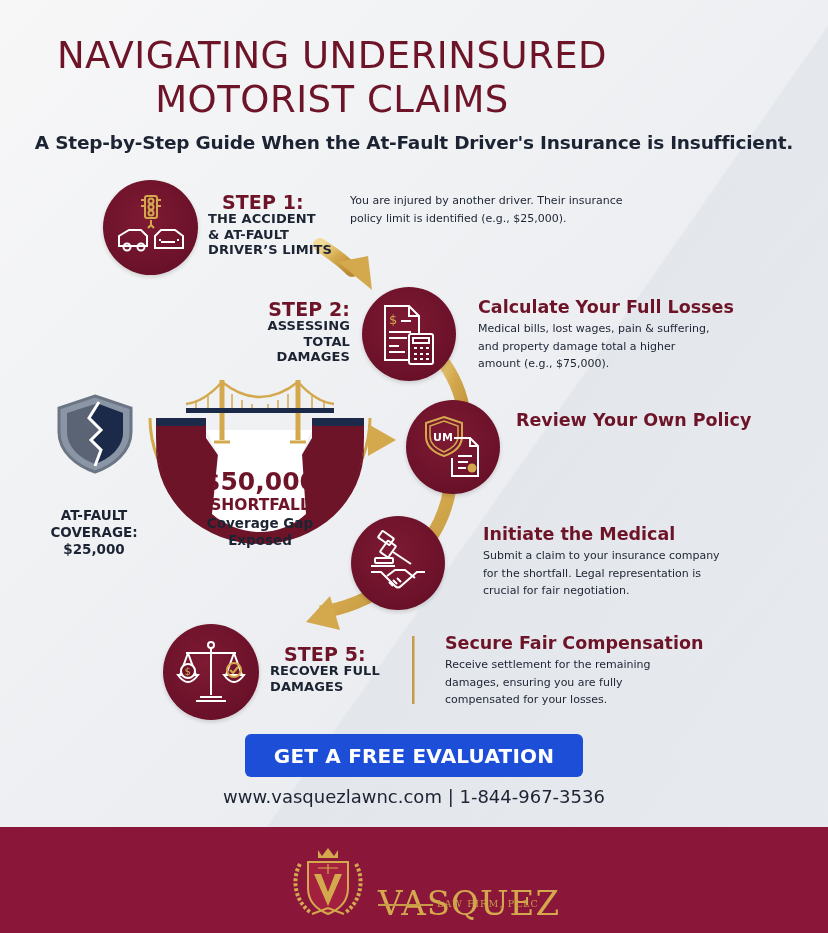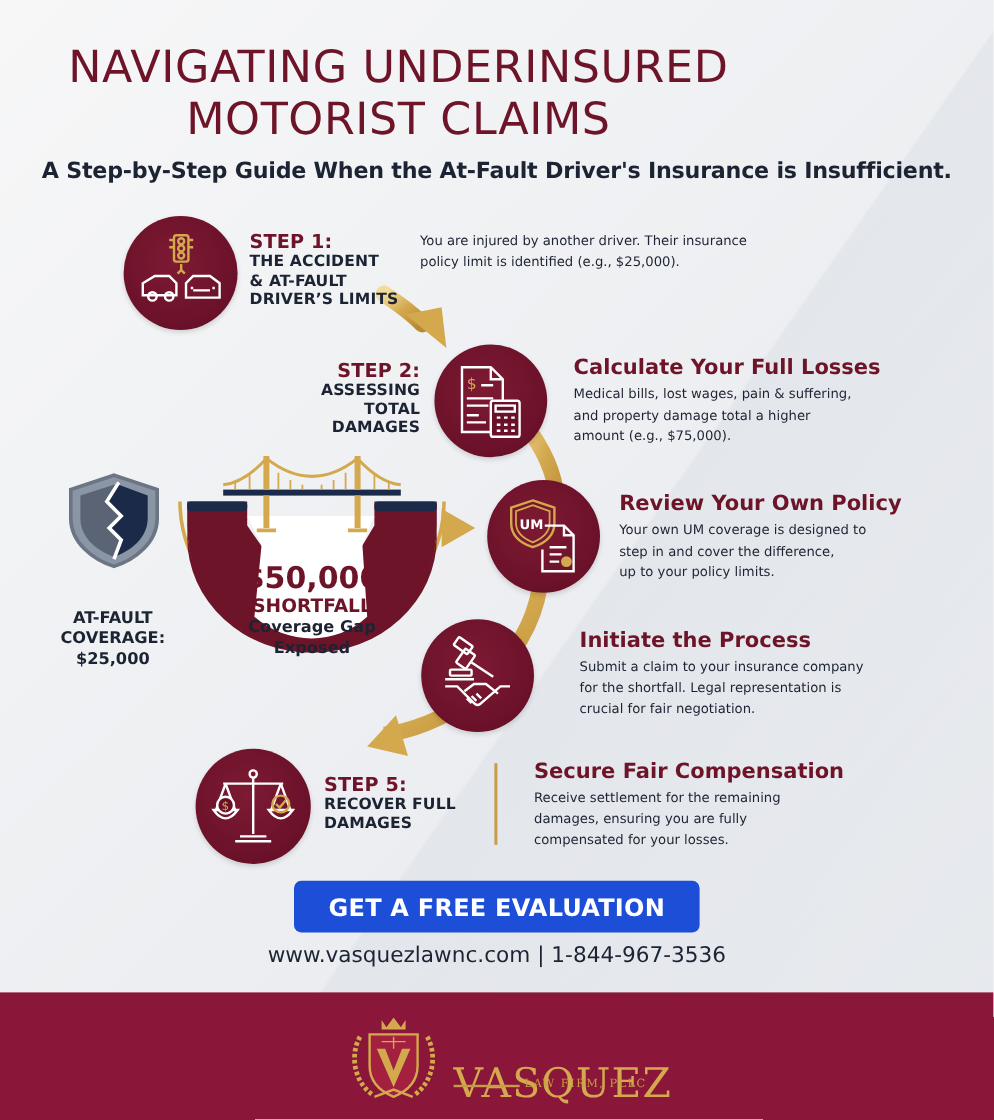--- a/index.html
+++ b/index.html
@@ -30,21 +30,21 @@
     position: absolute; border-radius: 50%;
     background: radial-gradient(circle at 45% 40%, #7e1a33 0%, #6a1129 70%, #5c0d22 100%);
     box-shadow: 0 2px 4px rgba(0,0,0,0.15);
     display: flex; align-items: center; justify-content: center;
   }
   .circle svg { display: block; }
   .step-label {
     position: absolute; font-weight: bold; color: #1c2333;
     font-size: 13px; line-height: 15.5px; letter-spacing: 0.1px;
   }
-  .step-label .num { color: #6e1428; font-size: 16px; line-height: 18px; display: block; }
+  .step-label .num { color: #6e1428; font-size: 19px; line-height: 18px; display: block; margin-left: 14px; }
   .step-label.right { text-align: right; }
   .desc { position: absolute; }
   .desc h3 { color: #6e1428; font-size: 17.5px; font-weight: bold; line-height: 22px; margin-bottom: 2px; }
   .desc p { color: #1c2333; font-size: 11px; line-height: 17.5px; }
   .gap-text { position: absolute; text-align: center; font-weight: bold; margin-top: 20px; }
   .cta {
     position: absolute; left: 245px; top: 734px; width: 338px; height: 43px;
     background: #1d4ed8; border-radius: 6px; color: #fff;
     font-weight: bold; font-size: 20px; display: flex; align-items: center; justify-content: center;
     letter-spacing: 0.2px; cursor: pointer;
@@ -200,41 +200,36 @@
     <path d="M24 7 L38 12 V22 C38 30 31 35 24 38 C17 35 10 30 10 22 V12 Z" stroke="#d4a94e" stroke-width="1.5"></path>
     <text x="13" y="27" fill="#fff" stroke="none" font-size="11" font-weight="bold" font-family="DejaVu Sans, sans-serif">UM</text>
     <path d="M34 24 H50 L58 32 V62 H32 V44" stroke="#fff"></path>
     <path d="M50 24 V32 H58" stroke="#fff"></path>
     <path d="M38 42h14M38 48h10M38 54h8" stroke="#fff"></path>
     <circle cx="52" cy="54" r="4.5" fill="#d4a94e" stroke="none"></circle>
   </svg>
 </div>
 <div class="desc" style="left:516px;top:409px;width:290px;">
   <h3>Review Your Own Policy</h3>
-  <p>
-    <span>Your own UM coverage is designed to</span><br>
-    <span>step in and cover the difference,</span><br>
-    <span>up to your policy limits.</span>
-  </p>
 </div>
 
 <div class="circle" style="left:351px;top:516px;width:94px;height:94px;">
   <svg width="66" height="66" viewBox="0 0 66 66" fill="none" stroke="#fff" stroke-width="2">
     <rect x="14" y="4" width="14" height="8" rx="1" transform="rotate(35 21 8)"></rect>
     <rect x="18" y="12" width="10" height="14" rx="1" transform="rotate(35 23 19)"></rect>
     <path d="M28 22 L46 34"></path>
     <rect x="10" y="28" width="18" height="5" rx="1"></rect>
     <path d="M6 36 H30"></path>
     <path d="M6 42 L16 42 L30 56 C32 58 34 58 36 56 L52 42 L60 42"></path>
     <path d="M22 46 L30 40 L40 40 L50 48"></path>
     <path d="M24 52l4 4M28 50l4 4M32 48l4 4"></path>
   </svg>
 </div>
 <div class="desc" style="left:483px;top:523px;width:330px;">
-  <h3>Initiate the Process</h3>
+  <h3>Initiate the Medical</h3>
   <p>
     <span>Submit a claim to your insurance company</span><br>
     <span>for the shortfall. Legal representation is</span><br>
     <span>crucial for fair negotiation.</span>
   </p>
 </div>
 
 <div class="circle" style="left:163px;top:624px;width:96px;height:96px;">
   <svg width="70" height="66" viewBox="0 0 70 66" fill="none" stroke="#fff" stroke-width="2">
     <circle cx="35" cy="6" r="3"></circle>

